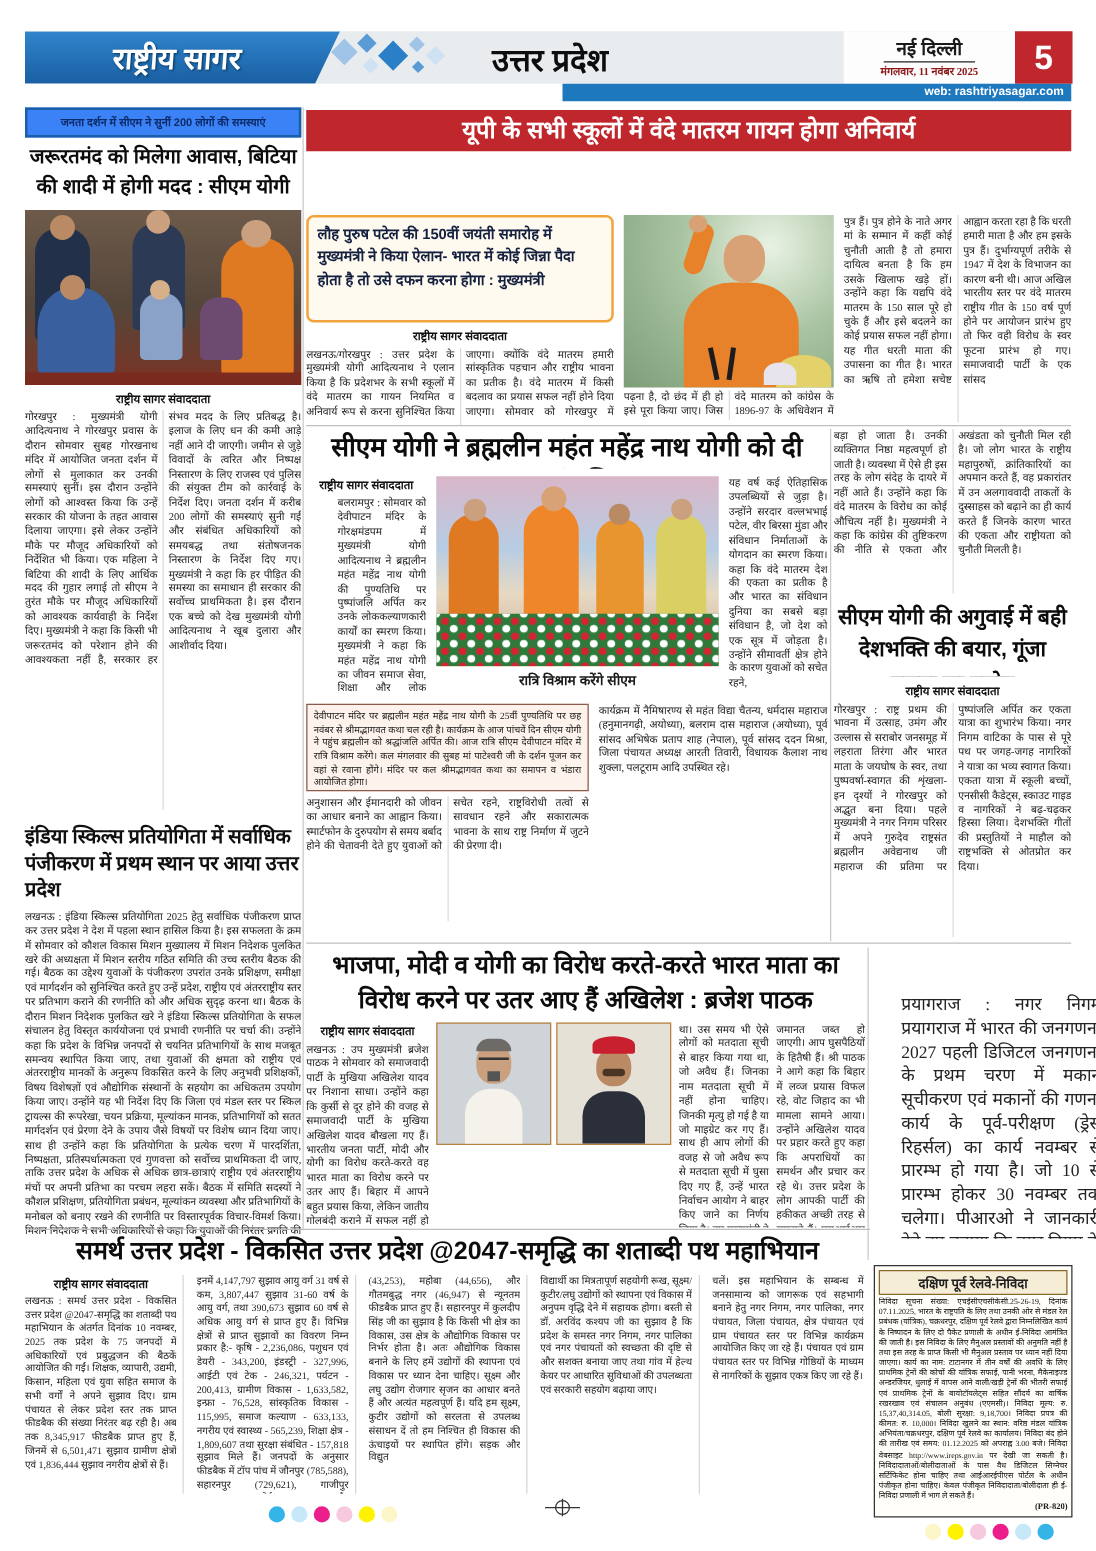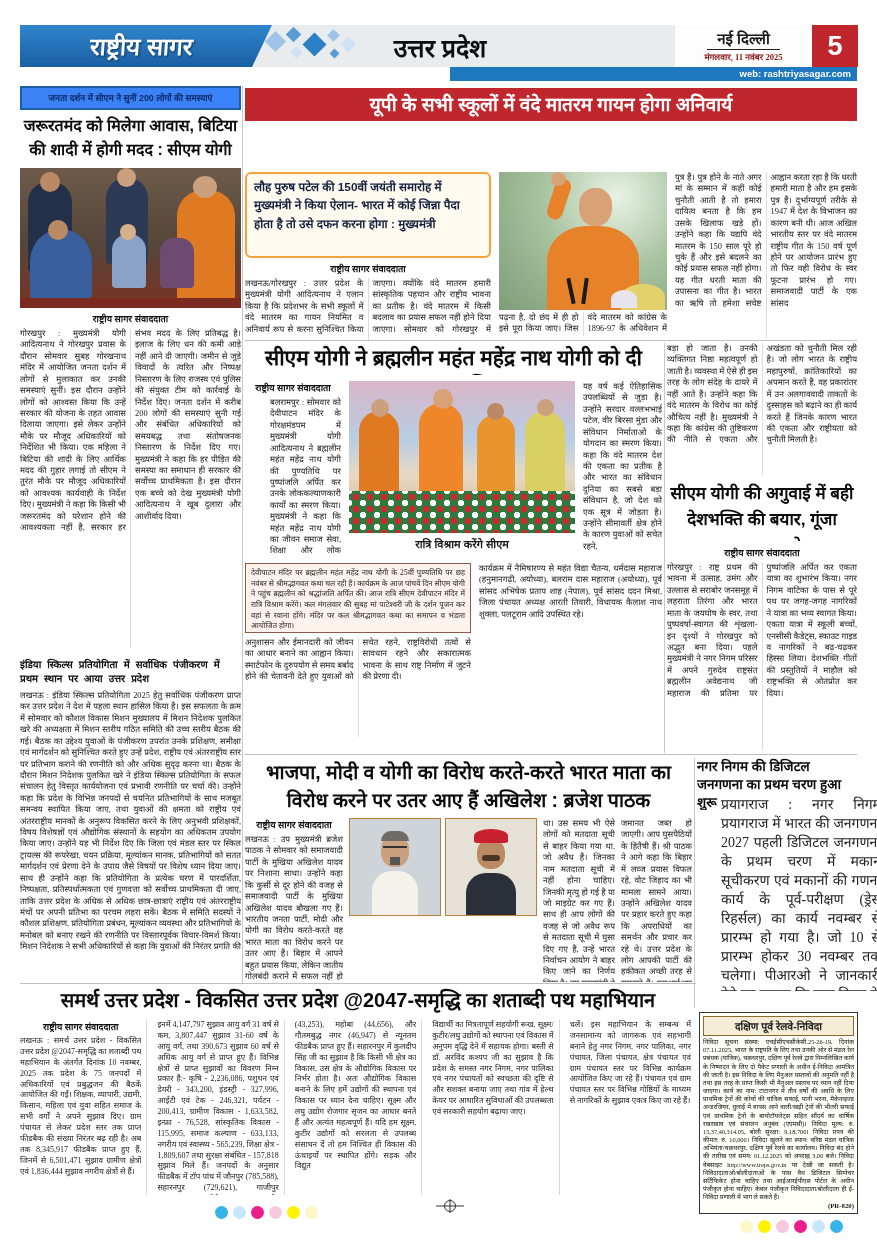--- a/index.html
+++ b/index.html
@@ -48,21 +48,21 @@
   #left-photo{left:20px;top:168px;width:221px;height:140px;overflow:hidden;background:linear-gradient(180deg,#6d5a4a 0%,#55463a 55%,#7a3324 100%);}
   #left-byline{left:20px;top:312px;width:221px;}
   #left-body{left:20px;top:328px;width:221px;height:320px;}
 
   
   #dcn{left:20px;top:654px;width:221px;height:330px;}
   #dcn-head{border-top:2.5px solid #9c1b1b;padding-top:3px;display:flex;align-items:center;gap:5px;}
   #dcn-block{width:12px;height:18px;background:#1a5fa8;}
   #dcn-title{flex:1;text-align:center;font-family:"Liberation Sans","DejaVu Sans",sans-serif;font-weight:900;
              font-size:15px;color:#16337e;}
-  #dcn-sub{font-family:Liberation Mono, monospace;font-weight:bold;font-size:10px;line-height:1.35;
+  #dcn-sub{font-family:Liberation Serif, serif;font-weight:bold;font-size:16px;line-height:1.35;
            margin:5px 0 4px 0;color:#101010;}
   #dcn-body{height:262px;}
 
   
   #main-headline{left:245px;top:124px;width:612px;height:44px;font-size:29px;text-align:center;line-height:1.4;}
   #main-row{left:245px;top:172px;width:612px;height:166px;display:flex;gap:8px;}
   #subhead-box{border:2px solid #f2a33c;border-radius:6px;background:#fffaef;padding:4px 7px;
                font-family:"Liberation Sans","DejaVu Sans",sans-serif;font-weight:bold;font-size:11.8px;
                line-height:1.55;color:#14203f;height:74px;overflow:hidden;}
   #main-photo{width:168px;height:138px;position:relative;overflow:hidden;
@@ -251,21 +251,20 @@
       </div>
     </div>
     <div style="width:72px;flex:none;">
       <div class="col-text" style="height:164px;">था। उस समय भी ऐसे लोगों को मतदाता सूची से बाहर किया गया था, जो अवैध हैं। जिनका नाम मतदाता सूची में नहीं होना चाहिए। जिनकी मृत्यु हो गई है या जो माइग्रेट कर गए हैं। साथ ही आप लोगों की वजह से जो अवैध रूप से मतदाता सूची में घुसा दिए गए हैं, उन्हें भारत निर्वाचन आयोग ने बाहर किए जाने का निर्णय लिया है। उप मुख्यमंत्री ने अखिलेश यादव पर निशाना साधते हुए कहा कि निष्पक्ष सूची बन रही है तो आपके पेट में दर्द क्यों हो रहा है। भारत निर्वाचन आयोग ने जो निर्णय लिया है, उससे पूरे देश में खुशी की लहर है। बिहार में एक भी शिकायत नहीं आई है।</div>
     </div>
     <div style="flex:1;">
       <div class="col-text" style="height:164px;">जमानत जब्त हो जाएगी। आप घुसपैठियों के हितैषी हैं। श्री पाठक ने आगे कहा कि बिहार में लव्ज प्रयास विफल रहे, वोट जिहाद का भी मामला सामने आया। उन्होंने अखिलेश यादव पर प्रहार करते हुए कहा कि अपराधियों का समर्थन और प्रचार कर रहे थे। उत्तर प्रदेश के लोग आपकी पार्टी की हकीकत अच्छी तरह से समझते हैं। एसआईआर के बाद निर्वाचन सूची और पुख्ता होगी।</div>
     </div>
   </div>
 
-  <div class="abs hl" id="census-headline">नगर निगम की डिजिटल जनगणना का प्रथम चरण हुआ शुरू</div>
   <div class="abs col-text" id="census-body">प्रयागराज : नगर निगम प्रयागराज में भारत की जनगणना 2027 पहली डिजिटल जनगणना के प्रथम चरण में मकान सूचीकरण एवं मकानों की गणना कार्य के पूर्व-परीक्षण (ड्रेस रिहर्सल) का कार्य नवम्बर से प्रारम्भ हो गया है। जो 10 से प्रारम्भ होकर 30 नवम्बर तक चलेगा। पीआरओ ने जानकारी देते हुए बताया कि नगर निगम के चयनित क्षेत्र जोन 2 के वार्ड 90 (शाहगंज गढ़ीसराय), 92 (बख्शी बाजार), 97 (चौक गंगादास), जोन 4 के वार्ड संख्या 48 (अतरसुइया), 94 (चौखंडी), जोन 8 के वार्ड 19 (अछदा) एवं 52 (हवेलिया) में किया जाएगा। इस कार्य में इन वार्डों के प्रत्येक घर में प्रगणक-पर्यवेक्षक जाएंगे और मोबाइल के माध्यम से मैपिंग, जिओ-टैगिंग एवं डाटा एकत्रित करने का कार्य करेंगे।</div>
 
   <div class="abs hl" id="mission-headline">समर्थ उत्तर प्रदेश - विकसित उत्तर प्रदेश @2047-समृद्धि का शताब्दी पथ महाभियान</div>
   <div class="abs" id="mission-cols">
     <div class="mcol">
       <div class="byline">राष्ट्रीय सागर संवाददाता</div>
       <div class="col-text" style="height:158px;font-size:8px;">लखनऊ : समर्थ उत्तर प्रदेश - विकसित उत्तर प्रदेश @2047-समृद्धि का शताब्दी पथ महाभियान के अंतर्गत दिनांक 10 नवम्बर, 2025 तक प्रदेश के 75 जनपदों में अधिकारियों एवं प्रबुद्धजन की बैठकें आयोजित की गईं। शिक्षक, व्यापारी, उद्यमी, किसान, महिला एवं युवा सहित समाज के सभी वर्गों ने अपने सुझाव दिए। ग्राम पंचायत से लेकर प्रदेश स्तर तक प्राप्त फीडबैक की संख्या निरंतर बढ़ रही है। अब तक 8,345,917 फीडबैक प्राप्त हुए हैं, जिनमें से 6,501,471 सुझाव ग्रामीण क्षेत्रों एवं 1,836,444 सुझाव नगरीय क्षेत्रों से हैं।</div>
     </div>
     <div class="mcol">
         <div class="col-text" style="height:175px;font-size:8px;">इनमें 4,147,797 सुझाव आयु वर्ग 31 वर्ष से कम, 3,807,447 सुझाव 31-60 वर्ष के आयु वर्ग, तथा 390,673 सुझाव 60 वर्ष से अधिक आयु वर्ग से प्राप्त हुए हैं। विभिन्न क्षेत्रों से प्राप्त सुझावों का विवरण निम्न प्रकार है:- कृषि - 2,236,086, पशुधन एवं डेयरी - 343,200, इंडस्ट्री - 327,996, आईटी एवं टेक - 246,321, पर्यटन - 200,413, ग्रामीण विकास - 1,633,582, इन्फ्रा - 76,528, सांस्कृतिक विकास - 115,995, समाज कल्याण - 633,133, नगरीय एवं स्वास्थ्य - 565,239, शिक्षा क्षेत्र - 1,809,607 तथा सुरक्षा संबंधित - 157,818 सुझाव मिले हैं। जनपदों के अनुसार फीडबैक में टॉप पांच में जौनपुर (785,588), सहारनपुर (729,621), गाजीपुर (349,424), हरदोई (221,485) और गाजियाबाद (209,918) शामिल हैं। वहीं बॉटम पांच में हापुड़ (39,238), इटावा (42,026), मुजफ्फरनगर</div>

